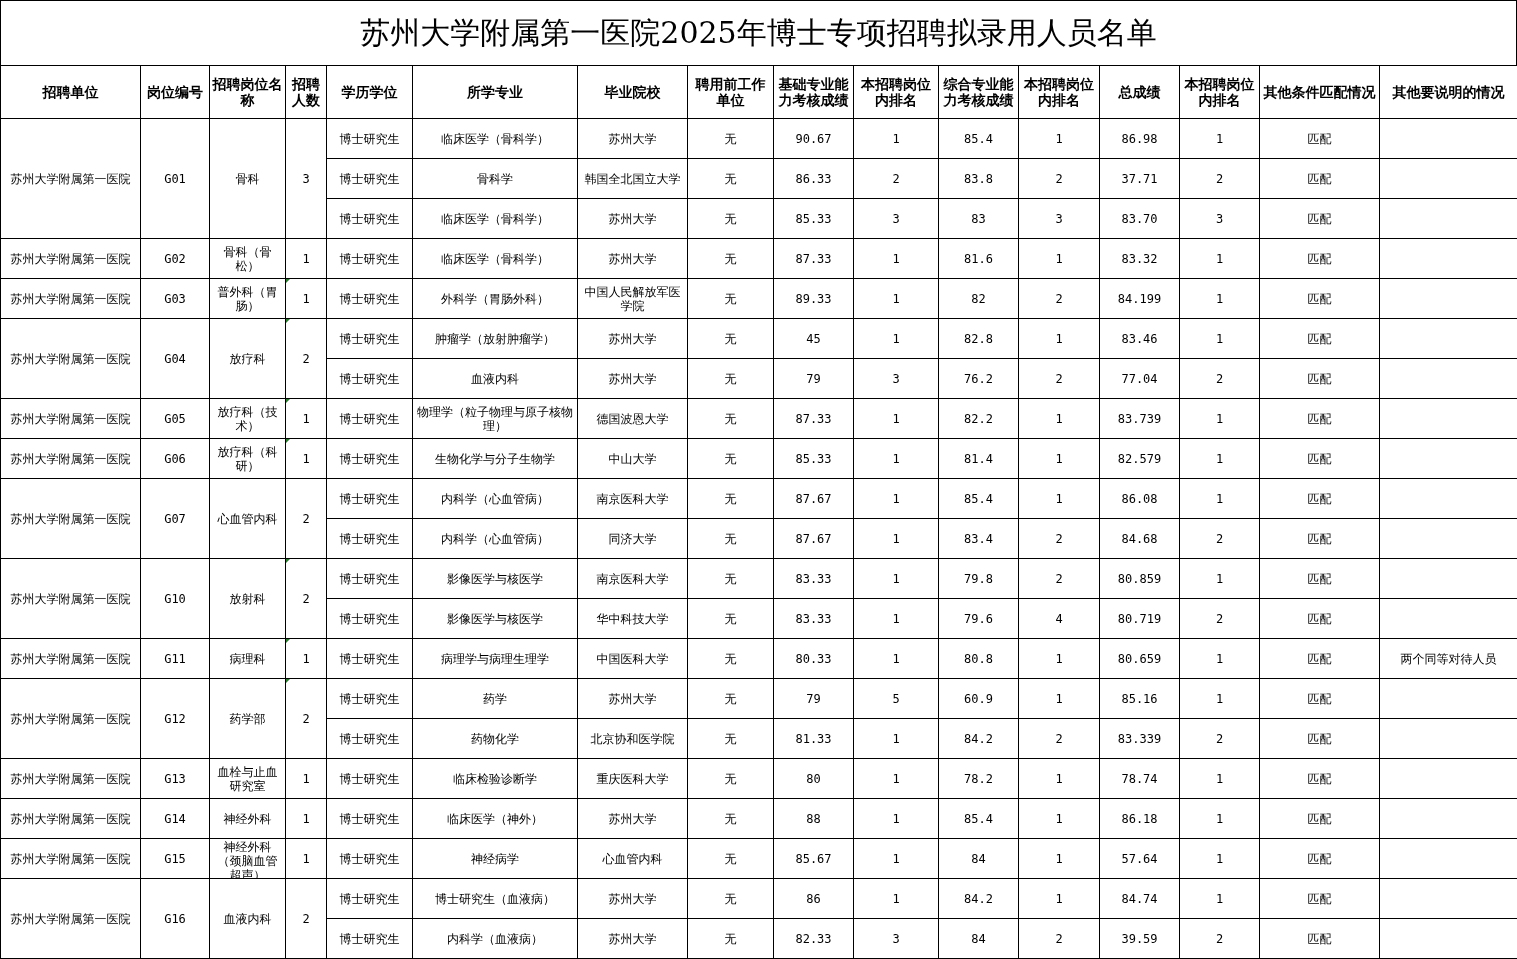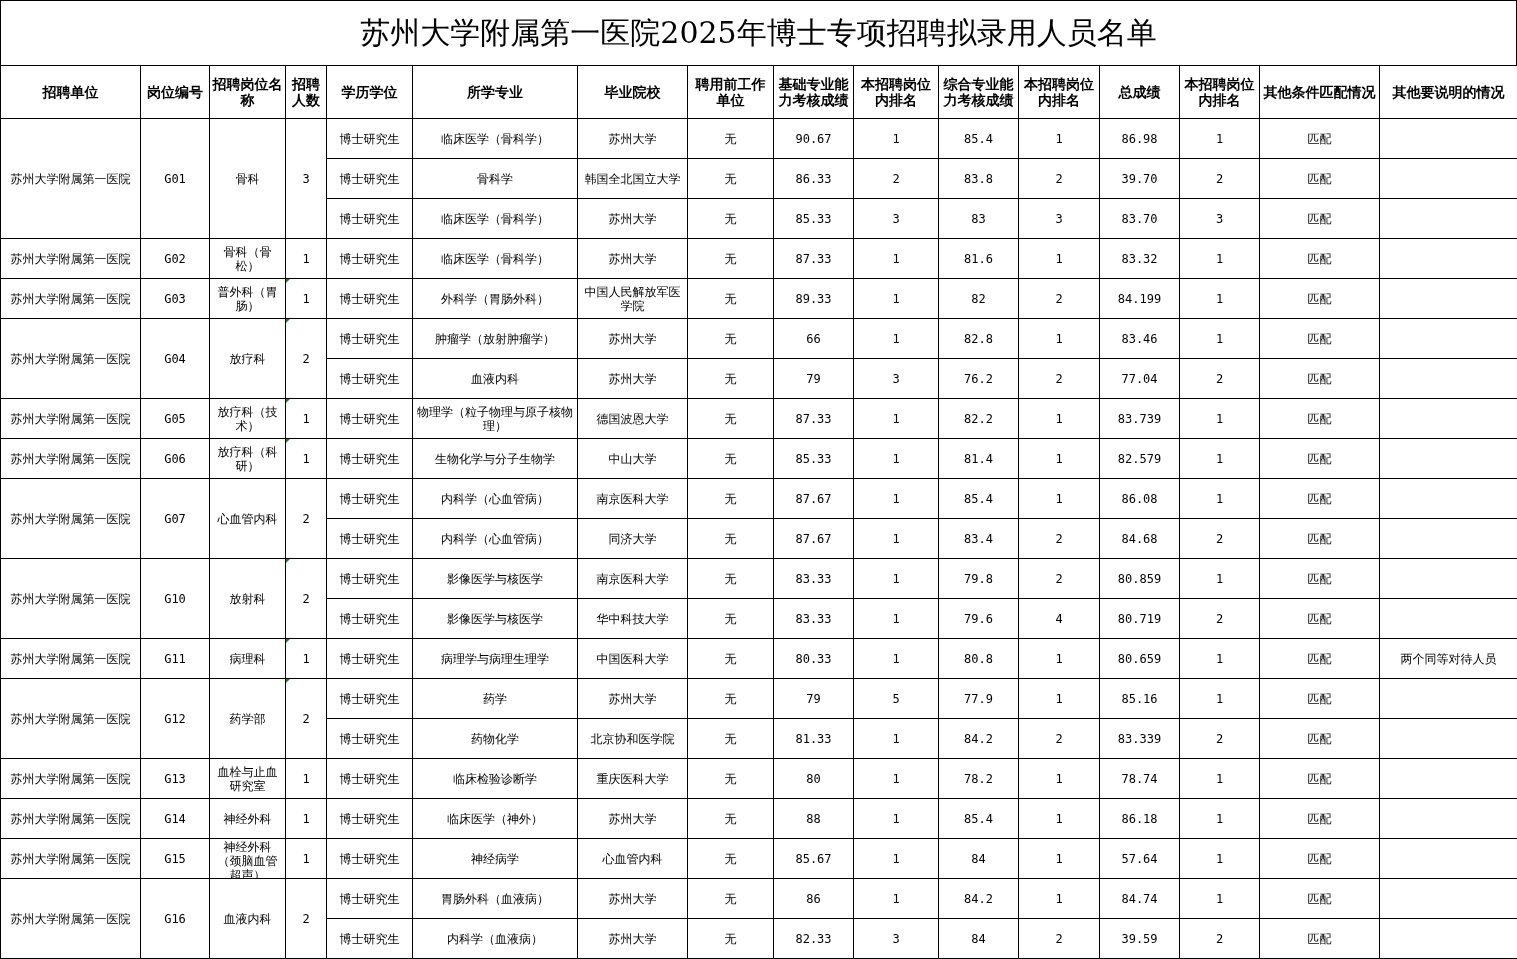--- a/index.html
+++ b/index.html
@@ -143,21 +143,21 @@
           <td class="num">
             <span class="clip">2</span>
           </td>
           <td class="num">
             <span class="clip">83.8</span>
           </td>
           <td class="num">
             <span class="clip">2</span>
           </td>
           <td class="num">
-            <span class="clip">39.70</span>
+            <span class="clip">37.71</span>
           </td>
           <td class="num">
             <span class="clip">2</span>
           </td>
           <td>
             <span class="clip">匹配</span>
           </td>
           <td>
             <span class="clip"></span>
           </td>
@@ -319,21 +319,21 @@
           <td>
             <span class="clip">肿瘤学（放射肿瘤学）</span>
           </td>
           <td>
             <span class="clip">苏州大学</span>
           </td>
           <td>
             <span class="clip">无</span>
           </td>
           <td class="num">
-            <span class="clip">66</span>
+            <span class="clip">45</span>
           </td>
           <td class="num">
             <span class="clip">1</span>
           </td>
           <td class="num">
             <span class="clip">82.8</span>
           </td>
           <td class="num">
             <span class="clip">1</span>
           </td>
@@ -739,21 +739,21 @@
           <td>
             <span class="clip">无</span>
           </td>
           <td class="num">
             <span class="clip">79</span>
           </td>
           <td class="num">
             <span class="clip">5</span>
           </td>
           <td class="num">
-            <span class="clip">77.9</span>
+            <span class="clip">60.9</span>
           </td>
           <td class="num">
             <span class="clip">1</span>
           </td>
           <td class="num">
             <span class="clip">85.16</span>
           </td>
           <td class="num">
             <span class="clip">1</span>
           </td>
@@ -962,21 +962,21 @@
           <td rowspan="2">
             <span class="clip">血液内科</span>
           </td>
           <td class="num" rowspan="2">
             <span class="clip">2</span>
           </td>
           <td>
             <span class="clip">博士研究生</span>
           </td>
           <td>
-            <span class="clip">胃肠外科（血液病）</span>
+            <span class="clip">博士研究生（血液病）</span>
           </td>
           <td>
             <span class="clip">苏州大学</span>
           </td>
           <td>
             <span class="clip">无</span>
           </td>
           <td class="num">
             <span class="clip">86</span>
           </td>

